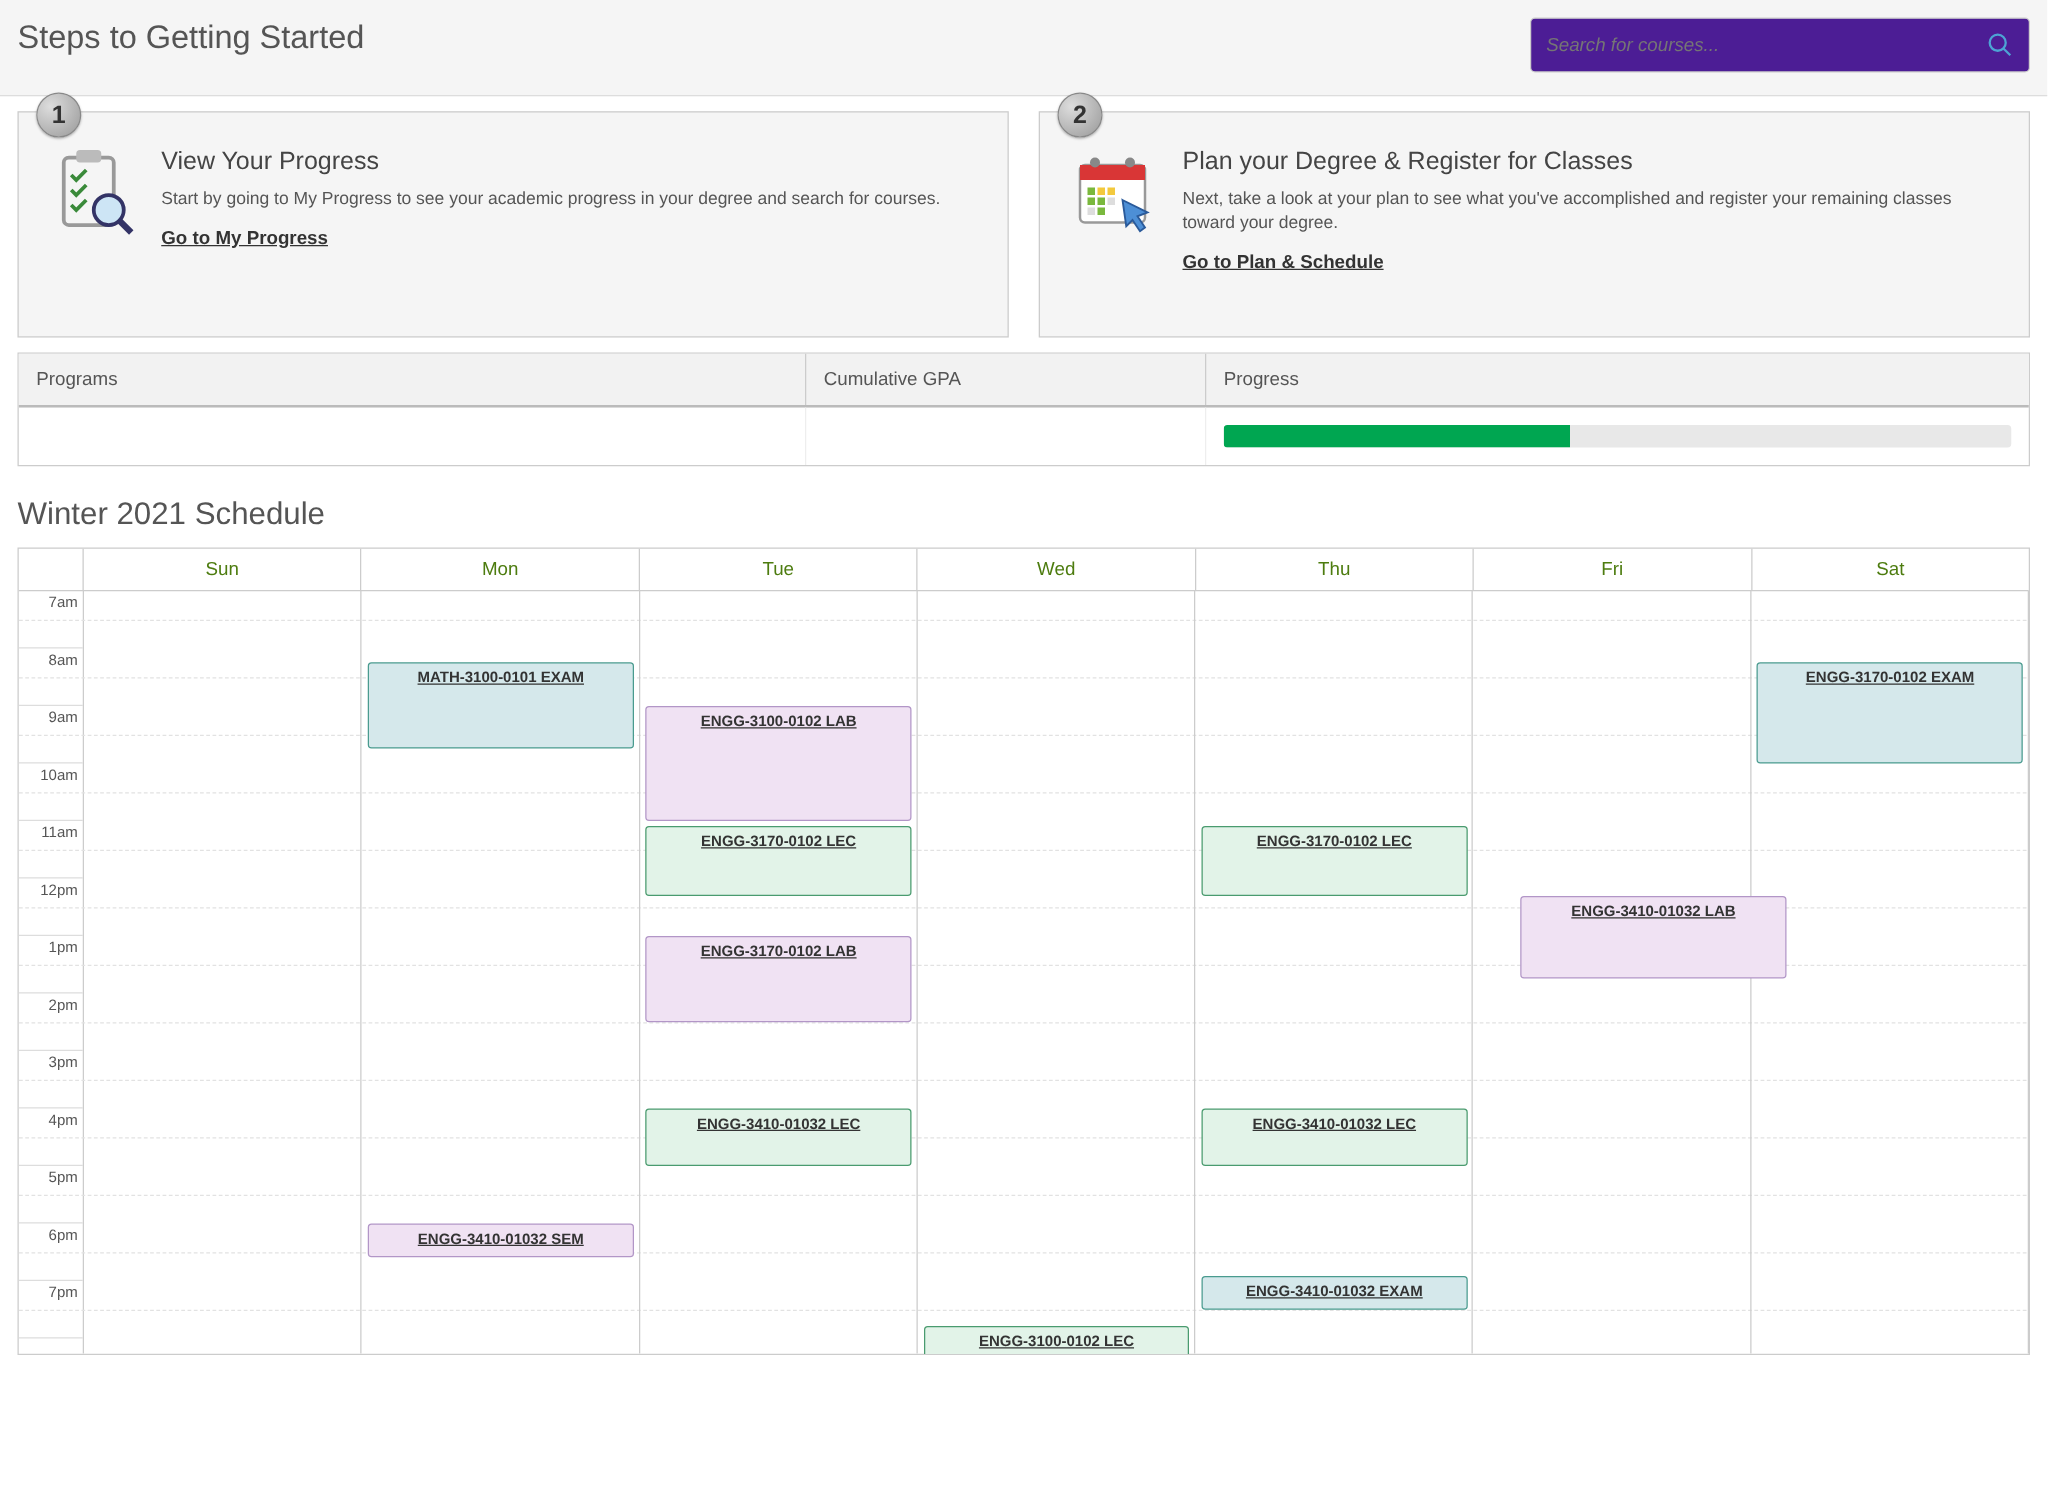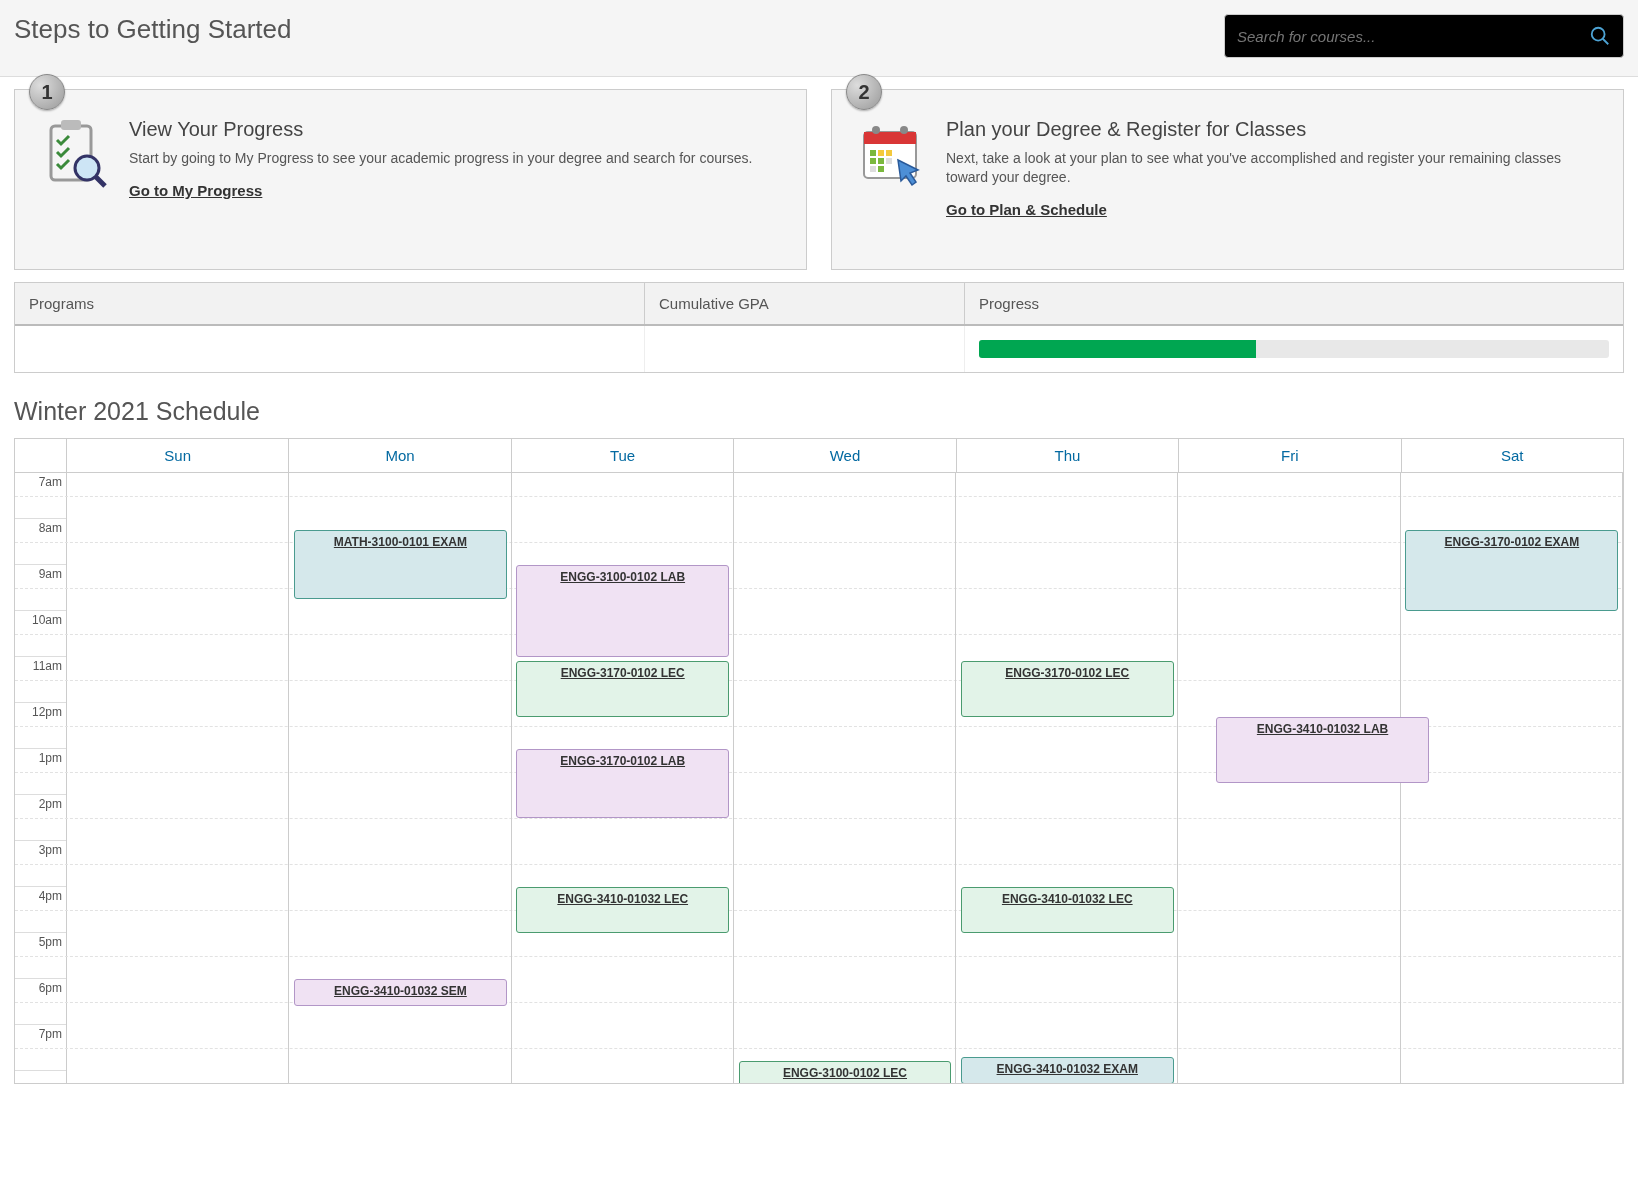--- a/index.html
+++ b/index.html
@@ -1,20 +1,20 @@
 <!DOCTYPE html>
 <html><head>
 <meta charset="utf-8">
 <style>
 * { box-sizing: border-box; margin: 0; padding: 0; }
 body { font-family: "Segoe UI", Arial, sans-serif; background: #fff; color: #333; width: 1638px; }
 .header { background: #f5f5f5; border-bottom: 1px solid #ddd; padding: 14px 14px 18px 14px; display: flex; justify-content: space-between; align-items: flex-start; }
 .header-left h1 { font-size: 26px; font-weight: 400; color: #555; margin-bottom: 6px; }
 .header-left p { font-size: 14px; color: #555; }
-.search-box { background: #000000; border: 1px solid #ccc; border-radius: 4px; width: 400px; height: 44px; display: flex; align-items: center; padding: 0 12px; }
+.search-box { background: #4c1d95; border: 1px solid #ccc; border-radius: 4px; width: 400px; height: 44px; display: flex; align-items: center; padding: 0 12px; }
 .search-box input { background: transparent; border: none; outline: none; font-size: 15px; font-style: italic; color: #888; flex: 1; }
 .cards { display: flex; gap: 24px; padding: 12px 14px 0 14px; }
 .card { flex: 1; border: 1px solid #ccc; background: #f5f5f5; position: relative; padding: 28px 24px 50px 24px; display: flex; gap: 18px; }
 .card-badge { position: absolute; top: -16px; left: 14px; width: 36px; height: 36px; border-radius: 50%; background: radial-gradient(circle at 30% 30%, #ddd, #999); color: #333; font-size: 20px; font-weight: 600; display: flex; align-items: center; justify-content: center; border: 1px solid #888; box-shadow: 0 1px 2px rgba(0,0,0,0.3); }
 .card-icon { width: 72px; height: 72px; flex-shrink: 0; }
 .card-body h2 { font-size: 20px; font-weight: 400; color: #444; margin-bottom: 8px; }
 .card-body p { font-size: 14px; color: #555; margin-bottom: 14px; line-height: 1.35; }
 .card-body a { font-size: 15px; font-weight: 600; color: #333; text-decoration: underline; }
 .stats { margin: 12px 14px 0 14px; border: 1px solid #ccc; }
 .stats-header { display: flex; background: #f2f2f2; border-bottom: 2px solid #bbb; }
@@ -25,21 +25,21 @@
 .stats-col-progress { flex: 1; }
 .stats-body { display: flex; }
 .stats-body > div { padding: 14px; border-right: 1px solid #eee; }
 .stats-body > div:last-child { border-right: none; }
 .progress-bar { width: 100%; height: 18px; background: #e8e8e8; border-radius: 3px; overflow: hidden; }
 .progress-fill { height: 100%; background: #00a651; width: 44%; }
 .sched-title { font-size: 25px; font-weight: 400; color: #555; margin: 24px 0 12px 14px; }
 .schedule { margin: 0 14px; border: 1px solid #ccc; position: relative; }
 .sched-head { display: flex; border-bottom: 1px solid #ccc; }
 .sched-time-col { width: 52px; border-right: 1px solid #ccc; }
-.sched-day-col { flex: 1; border-right: 1px solid #ccc; text-align: center; padding: 8px 0; font-size: 15px; color: #0369a1; }
+.sched-day-col { flex: 1; border-right: 1px solid #ccc; text-align: center; padding: 8px 0; font-size: 15px; color: #4d7c0f; }
 .sched-day-col:last-child { border-right: none; }
 .sched-body { display: flex; height: 610px; overflow-y: auto; position: relative; }
 .sched-times { width: 52px; border-right: 1px solid #ccc; flex-shrink: 0; }
 .sched-hour { height: 46px; border-bottom: 1px solid #ddd; font-size: 12px; color: #555; padding: 2px 4px 0 0; text-align: right; position: relative; }
 .sched-hour::after { content: ""; position: absolute; left: 0; right: -1560px; top: 23px; border-top: 1px dashed #e2e2e2; }
 .sched-grid { flex: 1; display: flex; position: relative; }
 .sched-grid-col { flex: 1; border-right: 1px solid #ccc; }
 .sched-grid-col:last-child { border-right: none; }
 .event { position: absolute; border: 1px solid; border-radius: 3px; font-size: 12px; font-weight: 600; text-align: center; padding: 4px 2px 0 2px; overflow: hidden; text-decoration: underline; }
 .ev-exam { border-color: #4a9b8f; background: #d5e8eb; }
@@ -164,19 +164,19 @@
         <div class="sched-grid-col"></div>
         <div class="sched-grid-col"></div>
         <div class="event ev-exam" style="left: 14.5857%; width: 13.6857%; top: 57.5px; height: 69px;">MATH-3100-0101 EXAM</div>
         <div class="event ev-lab" style="left: 28.8714%; width: 13.6857%; top: 92px; height: 92px;">ENGG-3100-0102 LAB</div>
         <div class="event ev-lec" style="left: 28.8714%; width: 13.6857%; top: 188.6px; height: 55.2px;">ENGG-3170-0102 LEC</div>
         <div class="event ev-lab" style="left: 28.8714%; width: 13.6857%; top: 276px; height: 69px;">ENGG-3170-0102 LAB</div>
         <div class="event ev-lec" style="left: 28.8714%; width: 13.6857%; top: 414px; height: 46px;">ENGG-3410-01032 LEC</div>
         <div class="event ev-lec" style="left: 43.1571%; width: 13.6857%; top: 552px; height: 27.6px; margin-top: 36px;">ENGG-3100-0102 LEC</div>
         <div class="event ev-lec" style="left: 57.4429%; width: 13.6857%; top: 188.6px; height: 55.2px;">ENGG-3170-0102 LEC</div>
         <div class="event ev-lec" style="left: 57.4429%; width: 13.6857%; top: 414px; height: 46px;">ENGG-3410-01032 LEC</div>
-        <div class="event ev-exam" style="left: 57.4429%; width: 13.6857%; top: 584px; height: 27.6px;">ENGG-3410-01032 EXAM</div>
+        <div class="event ev-exam" style="left: 57.4429%; width: 13.6857%; top: 548px; height: 27.6px;">ENGG-3410-01032 EXAM</div>
         <div class="event ev-lab" style="left: 71.7286%; width: 13.6857%; top: 243.8px; height: 66.7px; margin-left: 33px;">ENGG-3410-01032 LAB</div>
         <div class="event ev-sem" style="left: 14.5857%; width: 13.6857%; top: 506px; height: 27.6px;">ENGG-3410-01032 SEM</div>
         <div class="event ev-exam" style="left: 86.0143%; width: 13.6857%; top: 57.5px; height: 80.5px;">ENGG-3170-0102 EXAM</div>
       </div>
   </div>
 </div>
 
 </body></html>

